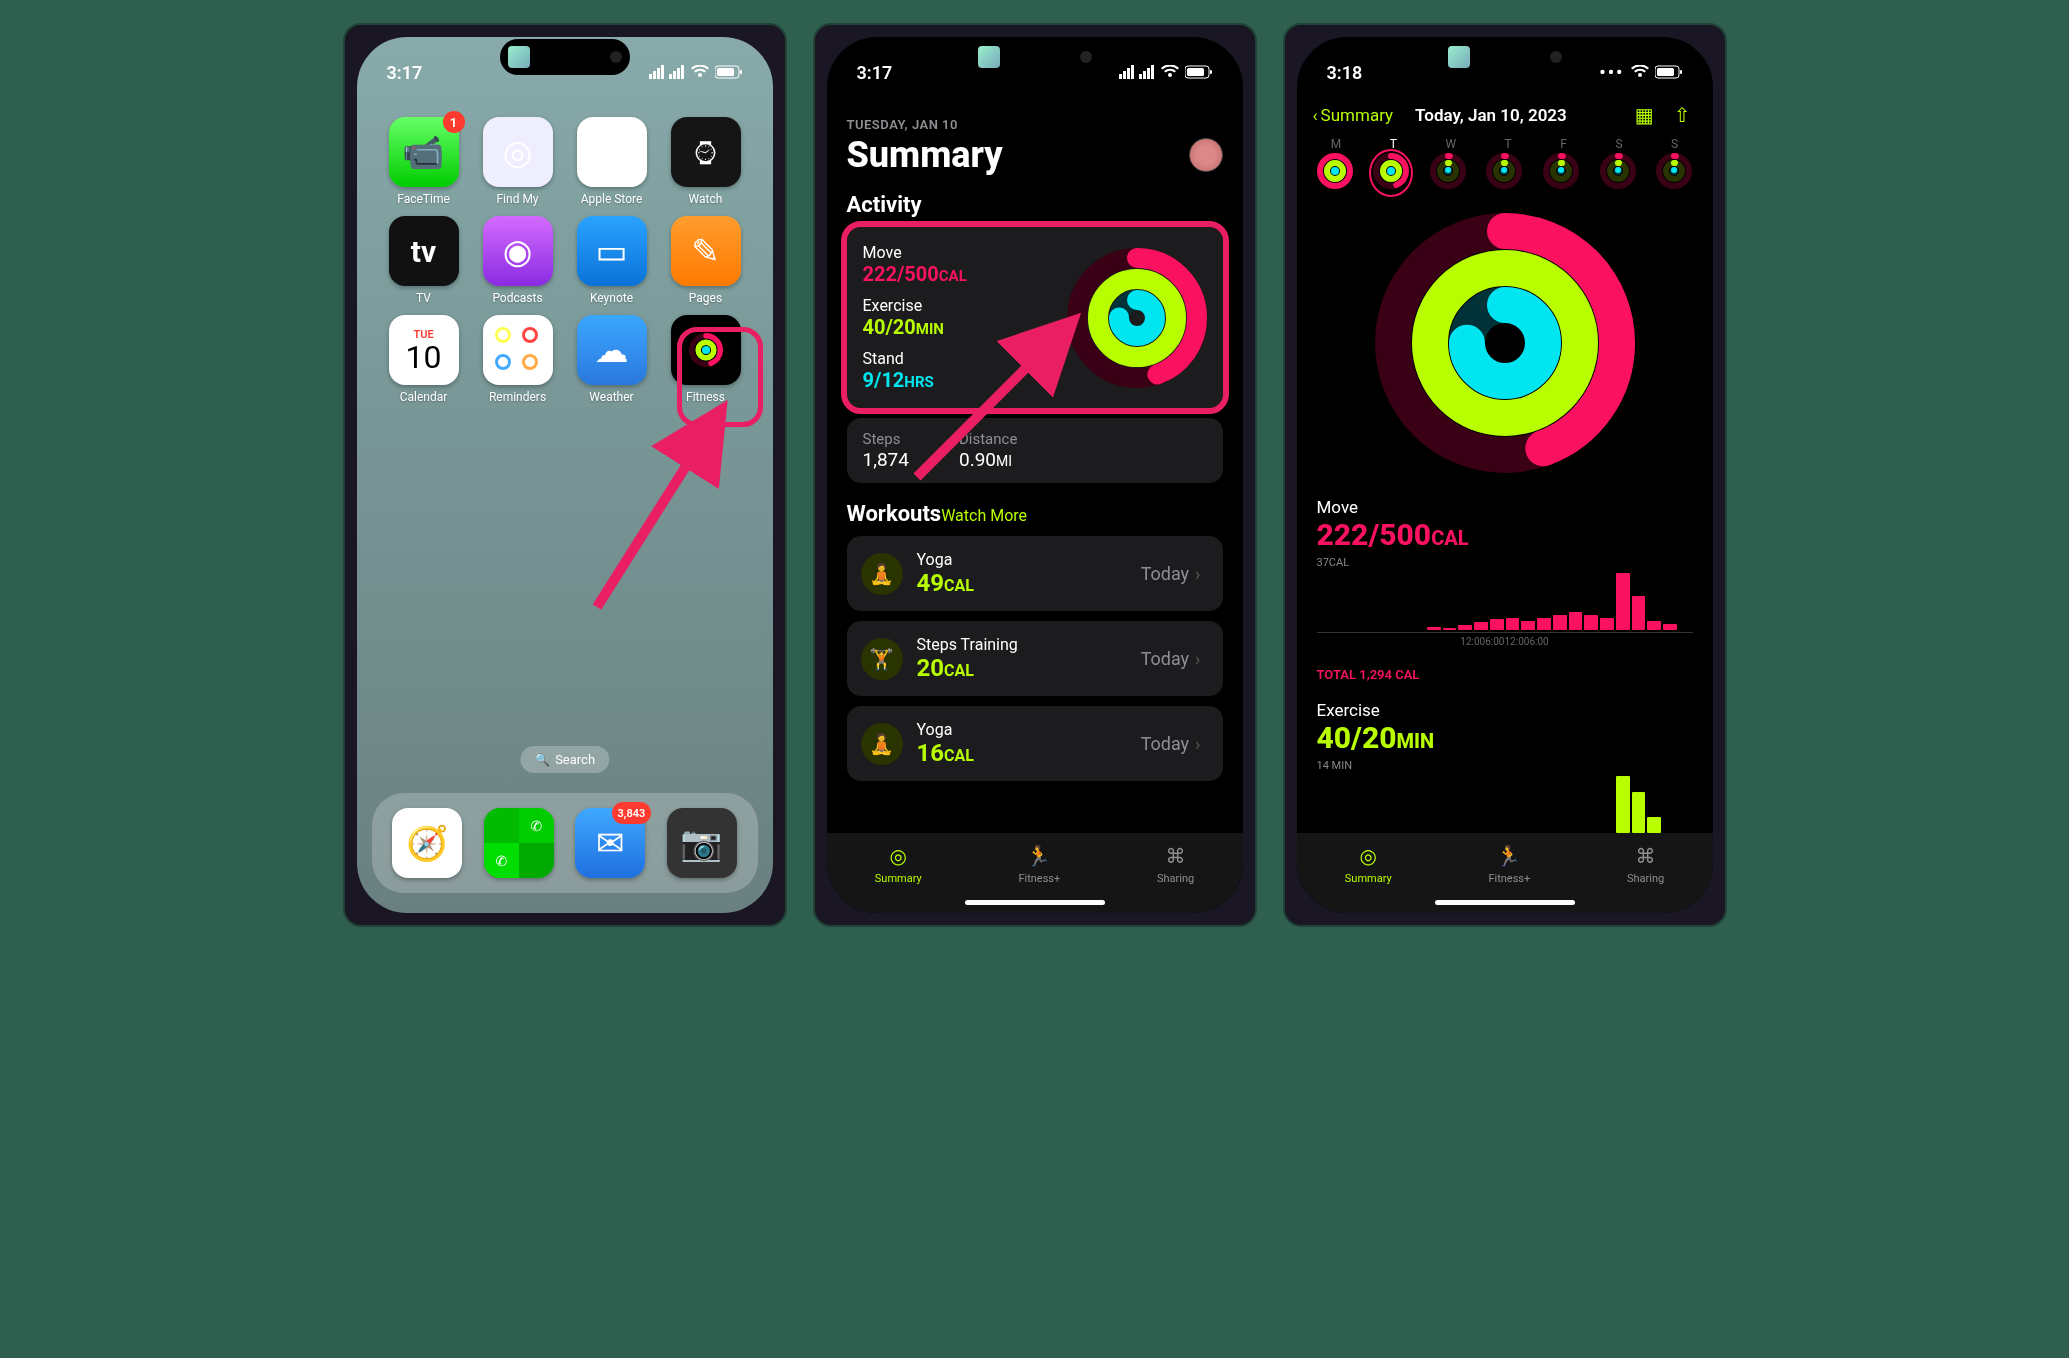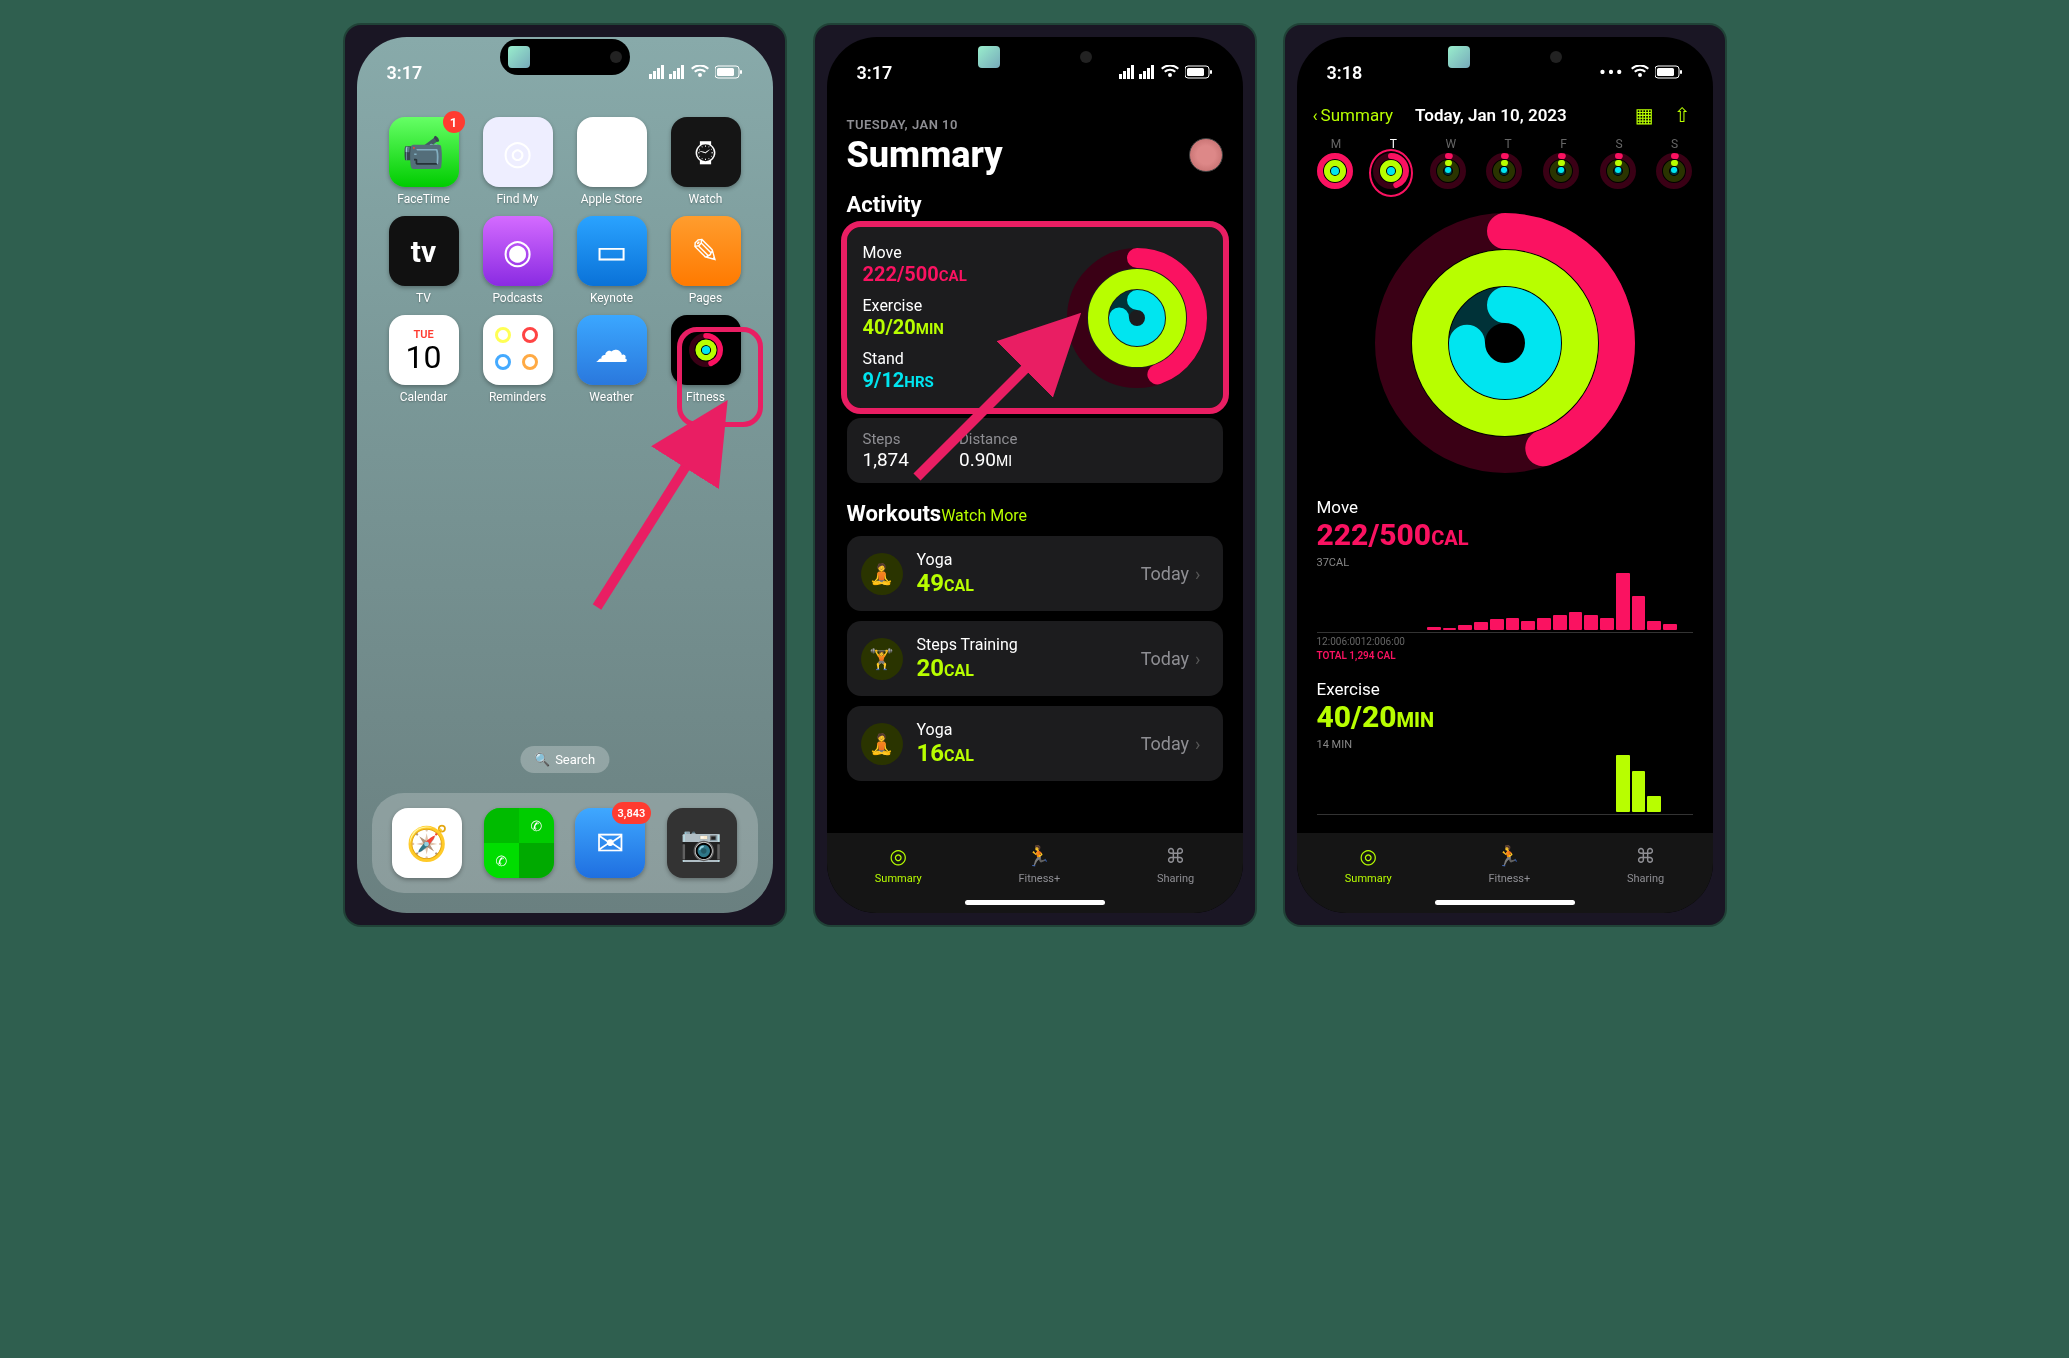--- a/index.html
+++ b/index.html
@@ -73,22 +73,22 @@
   .weekrings{display:flex;justify-content:space-around;padding:0 10px 10px}
   .big-rings{display:flex;justify-content:center;padding:10px 0 18px}
   .section-label{font-size:17px;margin-top:6px}
   .big-val{font-size:30px;font-weight:800}
   .big-val .u{font-size:20px}
   .big-val.move{color:var(--red)} .big-val.ex{color:var(--green)}
   .peak{font-size:11px;color:#888;margin-top:4px}
   .bars{height:60px;display:flex;align-items:flex-end;gap:2px;margin-top:4px;border-bottom:1px solid #333;padding-bottom:2px}
   .bars .b{flex:1;border-radius:1px}
   .bars.move .b{background:var(--red)} .bars.ex .b{background:var(--green)}
-  .xaxis{display:flex;justify-content:flex-start;font-size:10px;color:#666;margin-top:3px}
-  .total-line{font-size:10px;color:var(--red);font-weight:600;margin-top:3px}
+  .xaxis{display:flex;justify-content:center;font-size:10px;color:#666;margin-top:3px}
+  .total-line{font-size:13px;color:var(--red);font-weight:600;margin-top:20px}
   .hl2{border:6px solid var(--accent-pink)}
 </style>
 </head>
 <body>
 
 <div class="phone">
   <div class="notch"></div>
   <div class="screen">
     <div class="home-bg">
       <div class="status">

